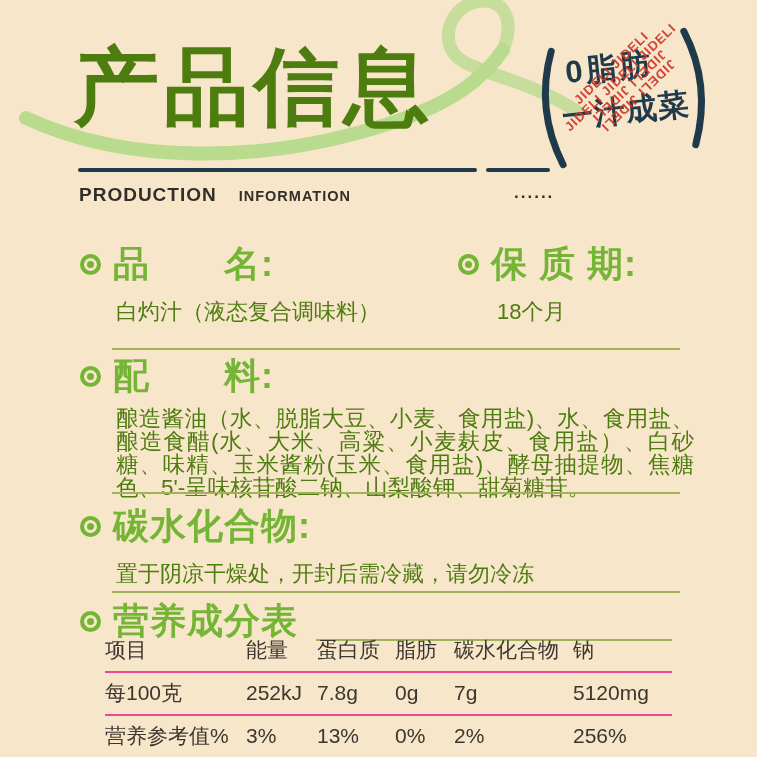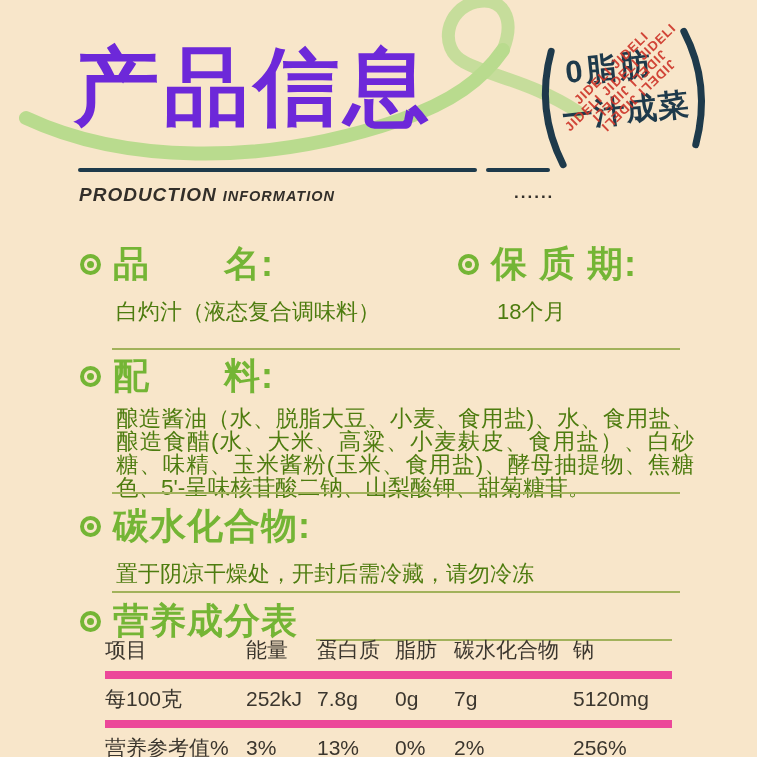--- a/index.html
+++ b/index.html
@@ -10,27 +10,27 @@
     position:relative;overflow:hidden;
     color:#3b362e;
   }
   .abs{position:absolute;}
 
   
   #ribbon{left:0;top:0;z-index:0;}
   .page-title{
     left:74px;top:40px;z-index:2;
     font-size:85px;font-weight:900;line-height:1.1;
-    color:#6d28d9;letter-spacing:5px;white-space:nowrap;
+    color:#4d7c0f;letter-spacing:5px;white-space:nowrap;
   }
   .rule{background:#1e3a4b;height:4px;border-radius:2px;top:168px;}
   .rule-long{left:78px;width:399px;}
   .rule-short{left:486px;width:64px;}
-  .subtitle{left:79px;top:184px;display:flex;align-items:baseline;gap:6px;
-    color:#322e29;font-style:italic;white-space:nowrap;}
+  .subtitle{left:79px;top:184px;display:flex;align-items:baseline;gap:22px;
+    color:#322e29;white-space:nowrap;}
   .subtitle .big{font-size:19px;font-weight:900;letter-spacing:1px;}
   .subtitle .small{font-size:14.5px;font-weight:800;letter-spacing:1px;}
   .dots{left:514px;top:183px;font-size:17px;font-weight:900;letter-spacing:2px;color:#322e29;}
 
   
   .stamp{left:533px;top:28px;width:182px;height:150px;z-index:3;transform:rotate(-6deg);}
   .stamp .paren{position:absolute;top:0;left:0;}
   .stamp-line{position:absolute;color:#1e3a4b;font-weight:900;white-space:nowrap;}
   .stamp-line1{left:36px;top:18px;font-size:31px;letter-spacing:3px;}
   .stamp-line2{left:28px;top:62px;font-size:31px;letter-spacing:1px;}
@@ -68,21 +68,21 @@
   .sec-storage{left:80px;top:502px;}
   .sec-storage .sec-value{margin:8px 0 0 36px;}
 
   .sec-nutrition{left:80px;top:597px;width:592px;text-align:right;}
   .sec-nutrition .sec-header .title-rule{flex:1;height:2px;background:#a2b25b;
     align-self:flex-end;margin-bottom:5px;margin-left:6px;}
 
   
   .ntable{left:105px;top:630px;width:567px;border-collapse:collapse;
     font-size:21px;color:#3b362e;}
-  .ntable td{border-bottom:8px solid #ec4899;padding:6px 0 7px 0;
+  .ntable td{border-bottom:2px solid #ec4899;padding:6px 0 7px 0;
     text-align:left;vertical-align:middle;white-space:nowrap;}
   .c1{width:141px;} .c2{width:71px;} .c3{width:78px;} .c4{width:59px;} .c5{width:119px;margin-left:28px;}
 </style>
 </head>
 <body>
 
 <svg id="ribbon" class="abs" width="757" height="240" viewBox="0 0 757 240">
   <path d="M 26 118 C 120 162 260 168 400 120 C 452 102 482 80 503 50" fill="none" stroke="#b9db8e" stroke-width="14" stroke-linecap="round"></path>
   <path d="M 503 50 C 516 18 502 -4 476 2 C 446 9 438 48 464 62 C 492 77 532 82 578 112" fill="none" stroke="#b9db8e" stroke-width="13" stroke-linecap="round" opacity="0.8"></path>
 </svg>

